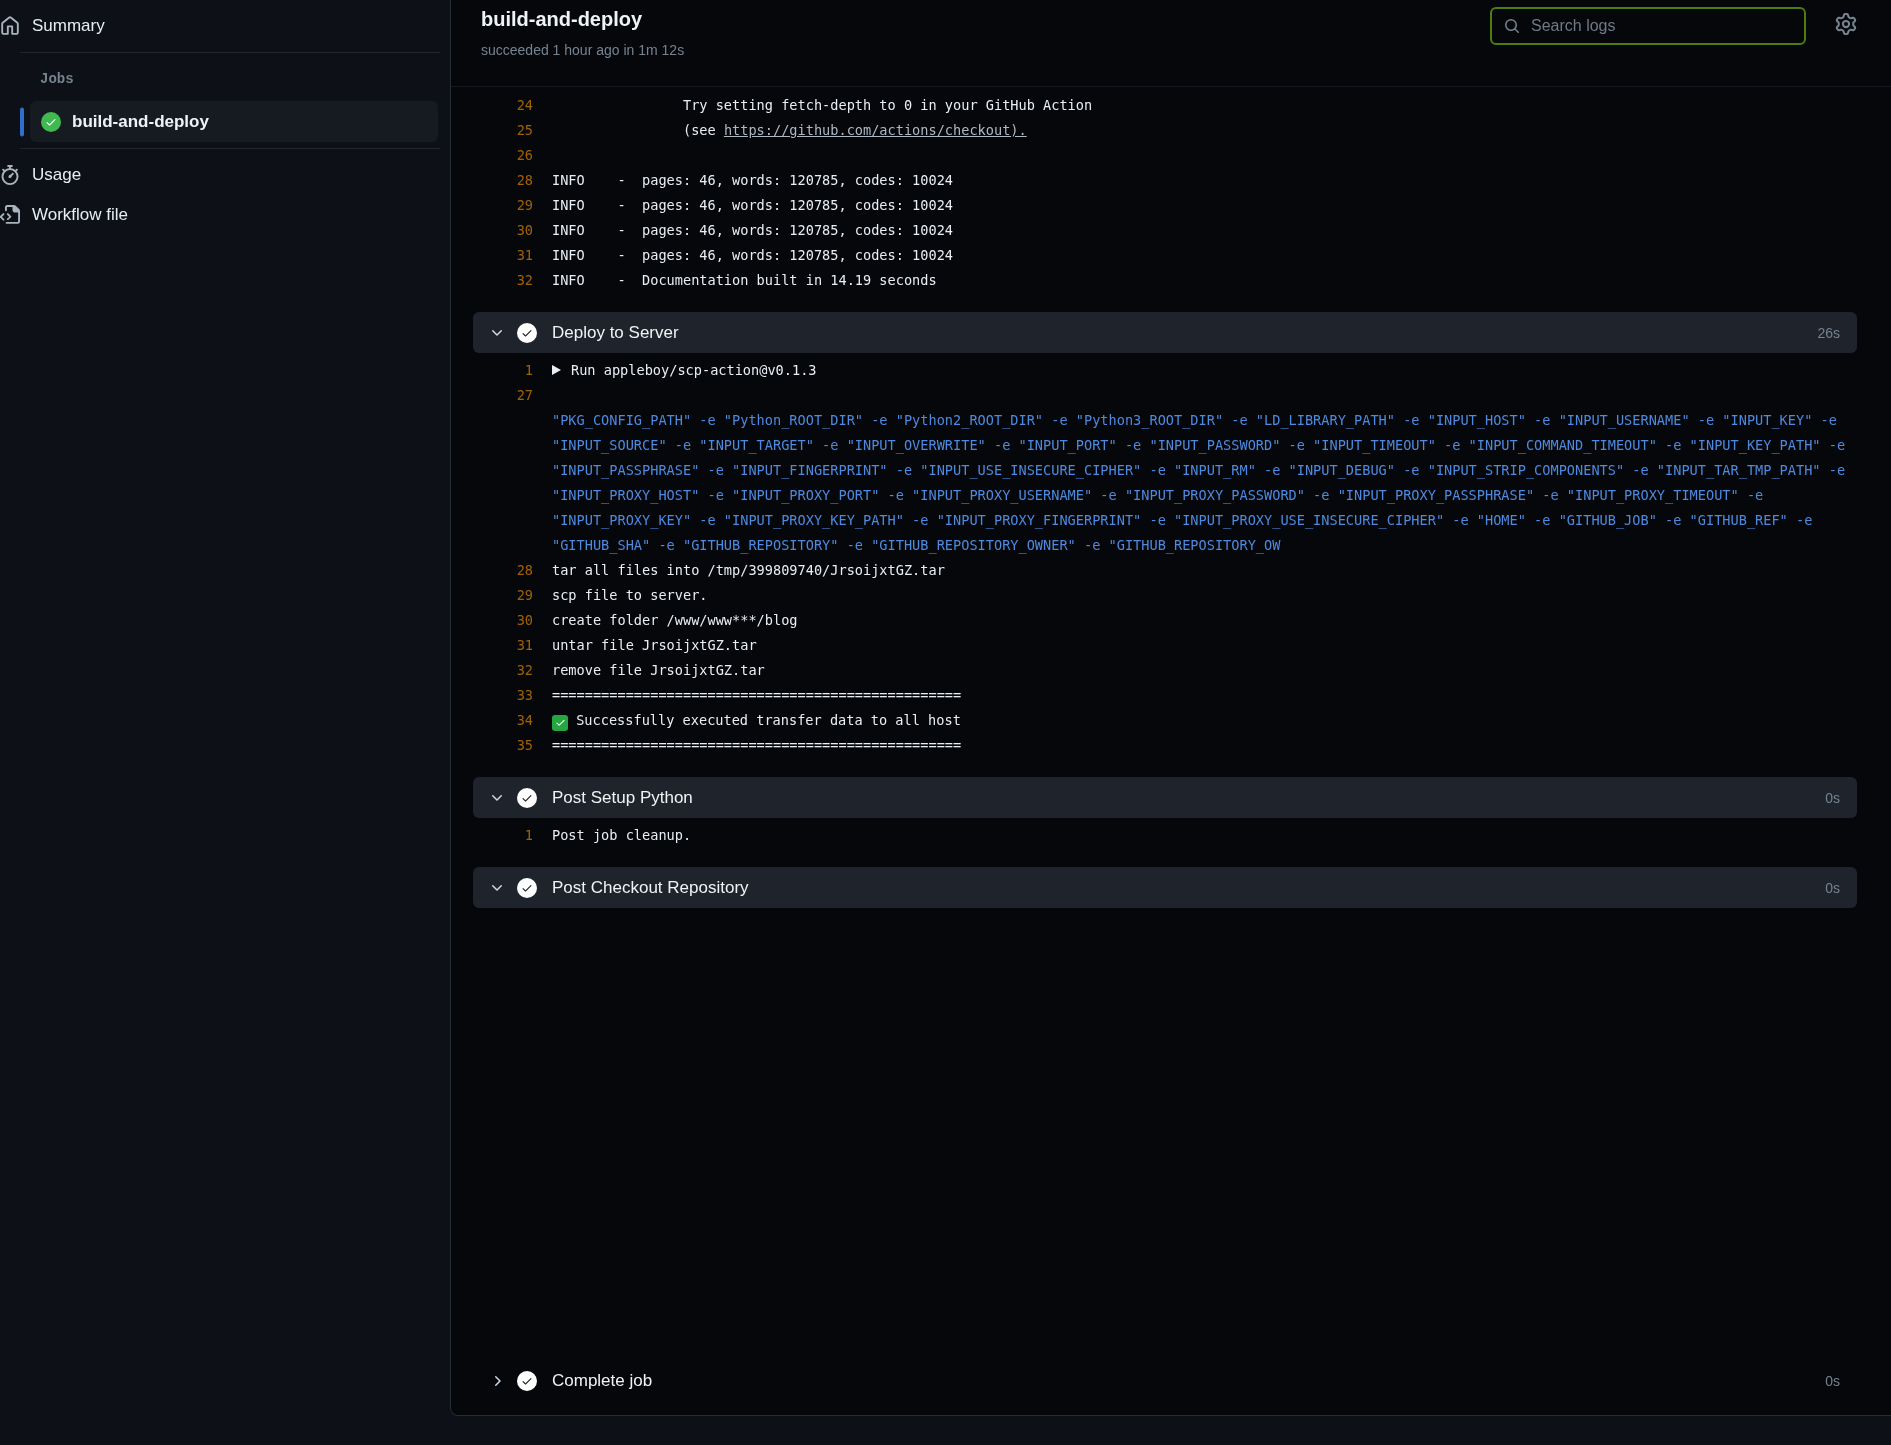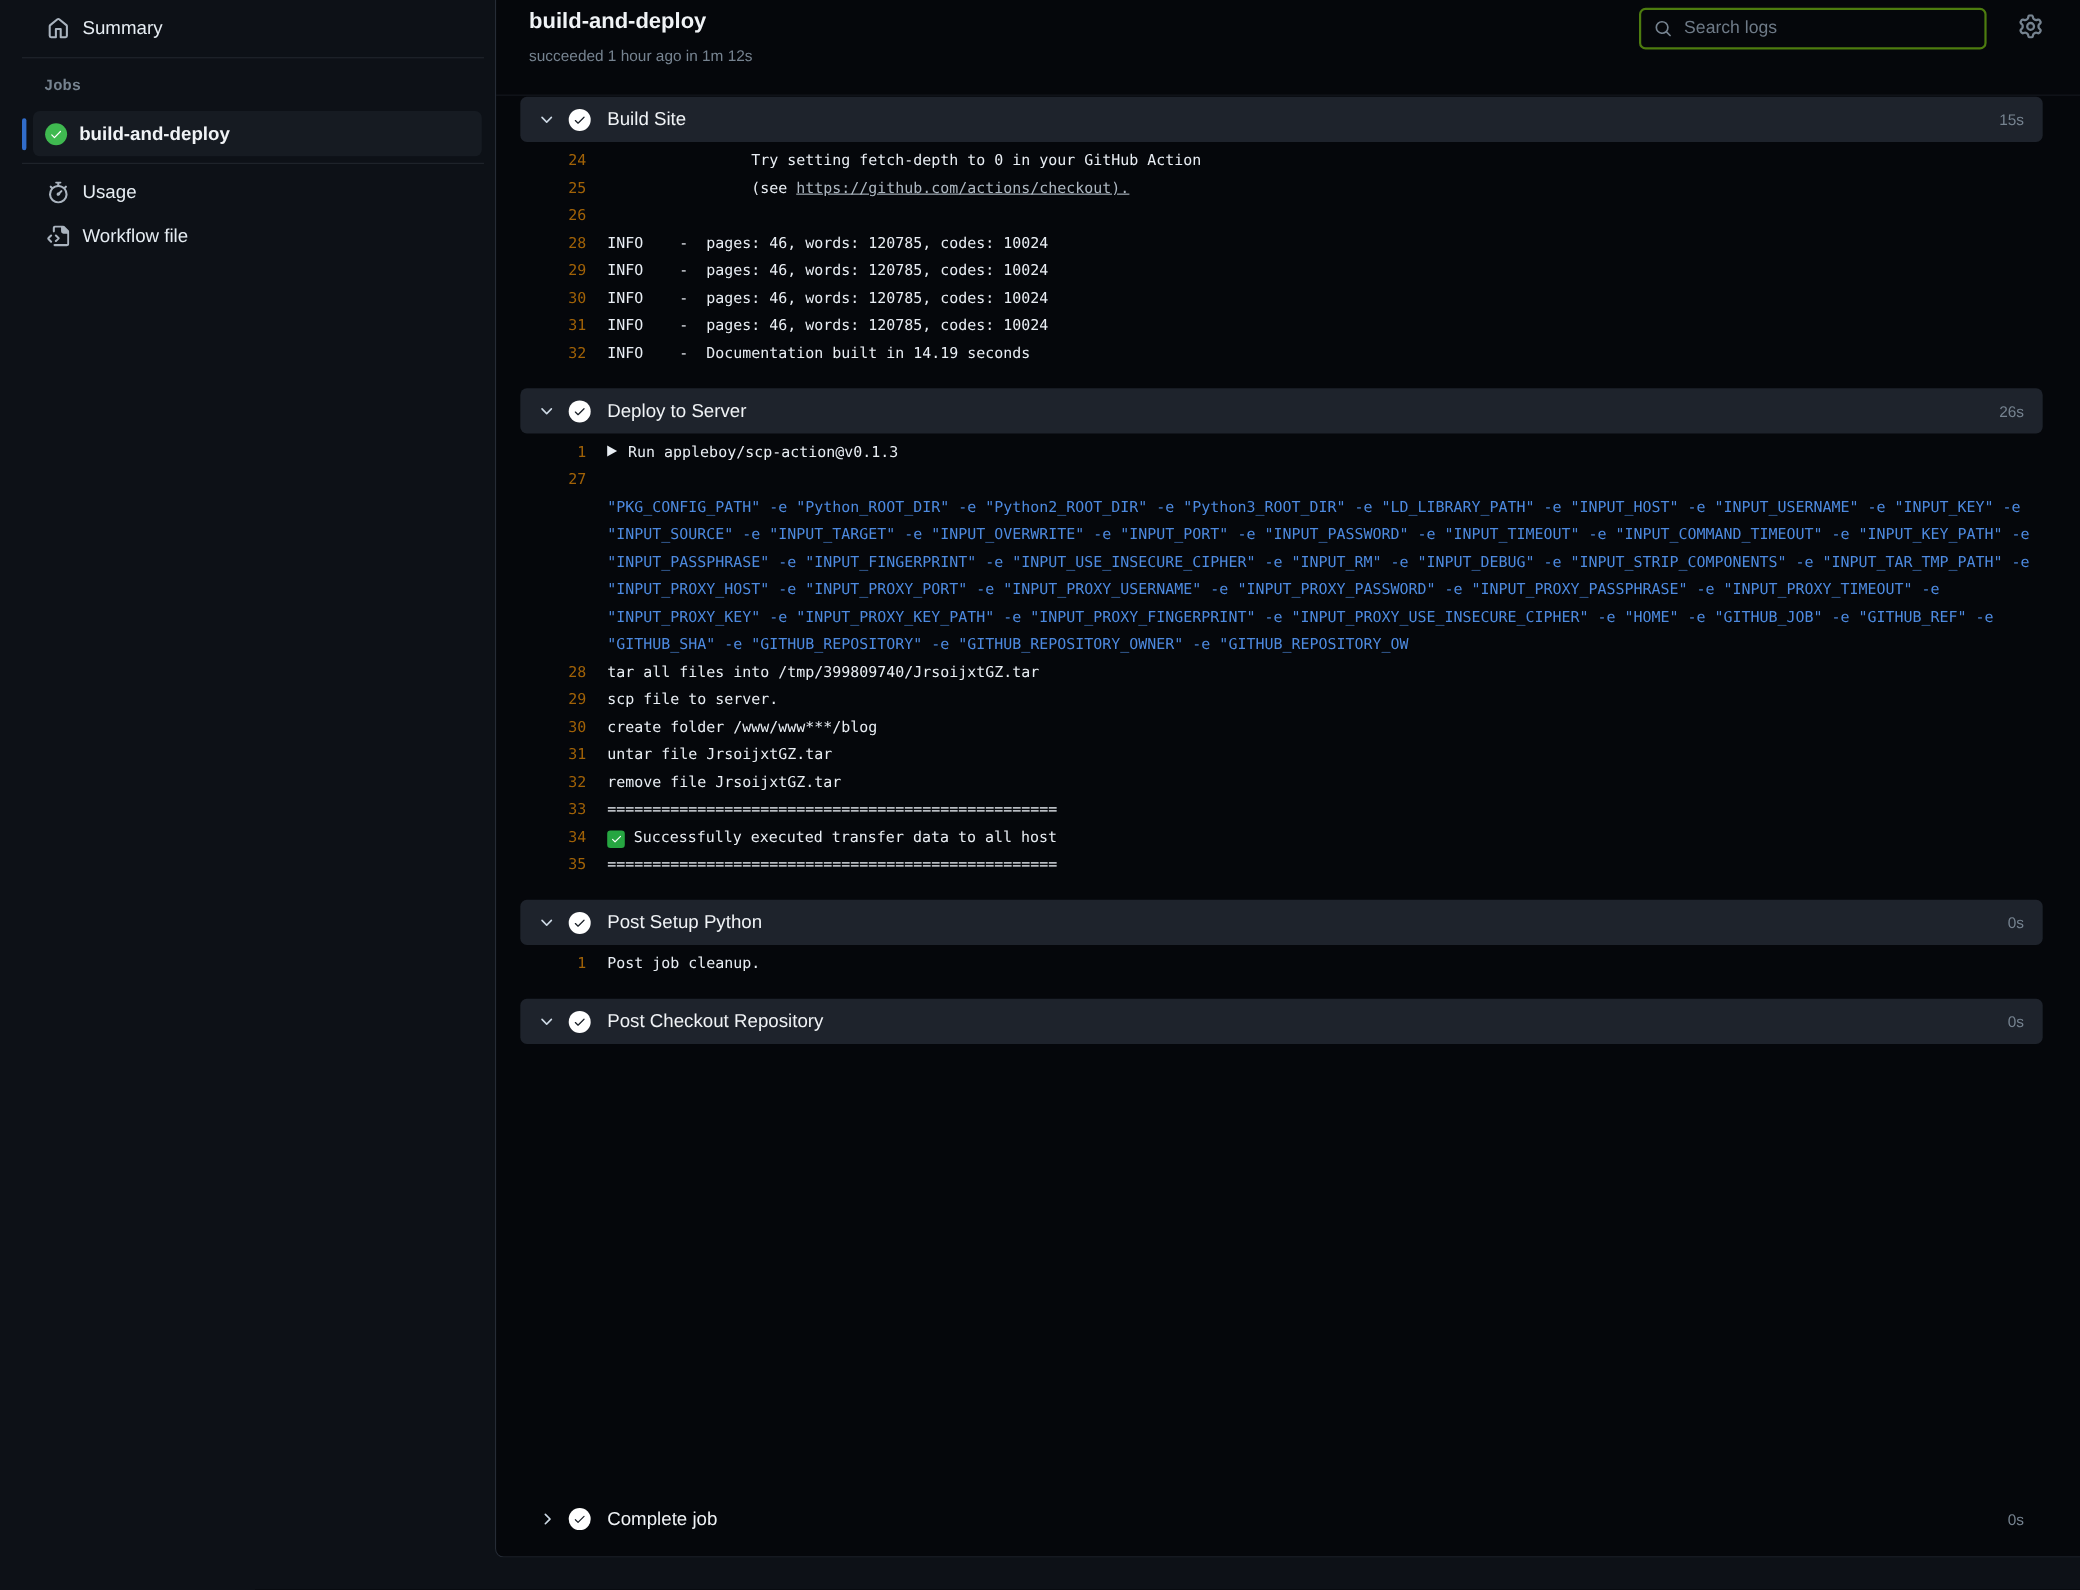--- a/index.html
+++ b/index.html
@@ -5,21 +5,21 @@
   html,body{margin:0;padding:0;}
   body{
     width:1891px;height:1445px;position:relative;overflow:hidden;
     background:var(--pagebg,#0d1117);
     font-family:"Liberation Sans",sans-serif;
     color:#e6edf3;
   }
   svg{display:block;}
   
   .sidebar{position:absolute;left:0;top:0;width:450px;height:1445px;box-sizing:border-box;padding-top:6px;}
-  .side-row{display:flex;align-items:center;gap:12px;height:40px;padding-left:43px;cursor:pointer;}
+  .side-row{display:flex;align-items:center;gap:12px;height:40px;cursor:pointer;}
   .side-row .icn svg{width:20px;height:20px;fill:#aab4bf;}
   .side-label{font-size:17px;color:#e6edf3;}
   .divider{border:0;border-top:1px solid #21262d;margin:6px 10px 6px 20px;}
   .section-label{font-size:14px;font-weight:600;color:#768390;padding:12px 0 12px 40px;font-family:Liberation Mono, monospace;}
   .job-item{position:relative;margin:2px 12px 6px 30px;cursor:pointer;}
   .accent-bar{position:absolute;left:-10px;top:50%;transform:translateY(-50%);width:4px;height:29px;border-radius:2px;background:var(--accent,#316dca);}
   .job-btn{display:flex;align-items:center;gap:11px;height:41px;border-radius:6px;background:#161b22;padding-left:11px;}
   .check-circle{width:20px;height:20px;border-radius:50%;background:var(--success,#3fb950);display:flex;align-items:center;justify-content:center;flex:none;}
   .check-circle svg{width:12px;height:12px;fill:#ffffff;}
   .job-name{font-weight:700;font-size:17px;color:#f0f3f6;}
@@ -123,34 +123,20 @@
     </div>
     <button class="gear">
       <svg viewBox="0 0 16 16">
           <path d="M8 0a8.2 8.2 0 0 1 .701.031C9.444.095 9.99.645 10.16 1.29l.288 1.107c.018.066.079.158.212.224.231.114.454.243.668.386.123.082.233.09.299.071l1.103-.303c.644-.176 1.392.021 1.82.63.27.385.506.792.704 1.218.315.675.111 1.422-.364 1.891l-.814.806c-.049.048-.098.147-.088.294.016.257.016.515 0 .772-.01.147.038.246.088.294l.814.806c.475.469.679 1.216.364 1.891a7.977 7.977 0 0 1-.704 1.217c-.428.61-1.176.807-1.82.63l-1.102-.302c-.067-.019-.177-.011-.3.071a5.909 5.909 0 0 1-.668.386c-.133.066-.194.158-.211.224l-.29 1.106c-.168.646-.715 1.196-1.458 1.26a8.006 8.006 0 0 1-1.402 0c-.743-.064-1.289-.614-1.458-1.26l-.289-1.106c-.018-.066-.079-.158-.212-.224a5.738 5.738 0 0 1-.668-.386c-.123-.082-.233-.09-.299-.071l-1.103.303c-.644.176-1.392-.021-1.82-.63a8.12 8.12 0 0 1-.704-1.218c-.315-.675-.111-1.422.363-1.891l.815-.806c.05-.048.098-.147.088-.294a6.214 6.214 0 0 1 0-.772c.01-.147-.038-.246-.088-.294l-.815-.806C.635 6.045.431 5.298.746 4.623a7.92 7.92 0 0 1 .704-1.217c.428-.61 1.176-.807 1.82-.63l1.102.302c.067.019.177.011.3-.071.214-.143.437-.272.668-.386.133-.066.194-.158.211-.224l.29-1.106C6.009.645 6.556.095 7.299.03 7.53.01 7.764 0 8 0Zm-.571 1.525c-.036.003-.108.036-.137.146l-.289 1.105c-.147.561-.549.967-.998 1.189-.173.086-.34.183-.5.29-.417.278-.97.423-1.529.27l-1.103-.303c-.109-.03-.175.016-.195.045-.22.312-.412.644-.573.99-.014.031-.021.11.059.19l.815.806c.411.406.562.957.53 1.456a4.709 4.709 0 0 0 0 .582c.032.499-.119 1.05-.53 1.456l-.815.806c-.081.08-.073.159-.059.19.162.346.353.677.573.989.02.03.085.076.195.046l1.102-.303c.56-.153 1.113-.008 1.53.27.161.107.328.204.501.29.447.222.85.629.997 1.189l.289 1.105c.029.109.101.143.137.146a6.6 6.6 0 0 0 1.142 0c.036-.003.108-.036.137-.146l.289-1.105c.147-.561.549-.967.998-1.189.173-.086.34-.183.5-.29.417-.278.97-.423 1.529-.27l1.103.303c.109.029.175-.016.195-.045.22-.313.411-.644.573-.99.014-.031.021-.11-.059-.19l-.815-.806c-.411-.406-.562-.957-.53-1.456a4.709 4.709 0 0 0 0-.582c-.032-.499.119-1.05.53-1.456l.815-.806c.081-.08.073-.159.059-.19a6.464 6.464 0 0 0-.573-.989c-.02-.03-.085-.076-.195-.046l-1.102.303c-.56.153-1.113.008-1.53-.27a4.44 4.44 0 0 0-.501-.29c-.447-.222-.85-.629-.997-1.189l-.289-1.105c-.029-.11-.101-.143-.137-.146a6.6 6.6 0 0 0-1.142 0Z"></path>
           <path d="M11 8a3 3 0 1 1-6 0 3 3 0 0 1 6 0ZM9.5 8a1.5 1.5 0 1 0-3.001.001A1.5 1.5 0 0 0 9.5 8Z"></path>
         </svg>
     </button>
   </div>
   <div class="log-scroll" id="log-body">
       <section class="step-section">
-        <div class="step-header">
-          <span class="chev">
-            <svg viewBox="0 0 16 16">
-              <path d="M12.78 5.22a.749.749 0 0 1 0 1.06l-4.25 4.25a.749.749 0 0 1-1.06 0L3.22 6.28a.749.749 0 1 1 1.06-1.06L8 8.939l3.72-3.719a.749.749 0 0 1 1.06 0Z"></path>
-            </svg>
-          </span>
-          <span class="white-check">
-            <svg viewBox="0 0 16 16">
-              <path d="M13.78 4.22a.75.75 0 0 1 0 1.06l-7.25 7.25a.75.75 0 0 1-1.06 0L2.22 9.28a.751.751 0 0 1 .018-1.042.751.751 0 0 1 1.042-.018L6 10.94l6.72-6.72a.75.75 0 0 1 1.06 0Z"></path>
-            </svg>
-          </span>
-          <span class="step-title">Build Site</span>
-          <span class="step-duration">15s</span>
-        </div>
         <div class="step-lines">
           <div class="log-row"><span class="ln">24</span><span class="log-text">                Try setting fetch-depth to 0 in your GitHub Action</span></div>
           <div class="log-row"><span class="ln">25</span><span class="log-text">                (see <span class="log-link">https://github.com/actions/checkout).</span></span></div>
           <div class="log-row"><span class="ln">26</span><span class="log-text"></span></div>
           <div class="log-row"><span class="ln">28</span><span class="log-text">INFO    -  pages: 46, words: 120785, codes: 10024</span></div>
           <div class="log-row"><span class="ln">29</span><span class="log-text">INFO    -  pages: 46, words: 120785, codes: 10024</span></div>
           <div class="log-row"><span class="ln">30</span><span class="log-text">INFO    -  pages: 46, words: 120785, codes: 10024</span></div>
           <div class="log-row"><span class="ln">31</span><span class="log-text">INFO    -  pages: 46, words: 120785, codes: 10024</span></div>
           <div class="log-row"><span class="ln">32</span><span class="log-text">INFO    -  Documentation built in 14.19 seconds</span></div>
         </div>

